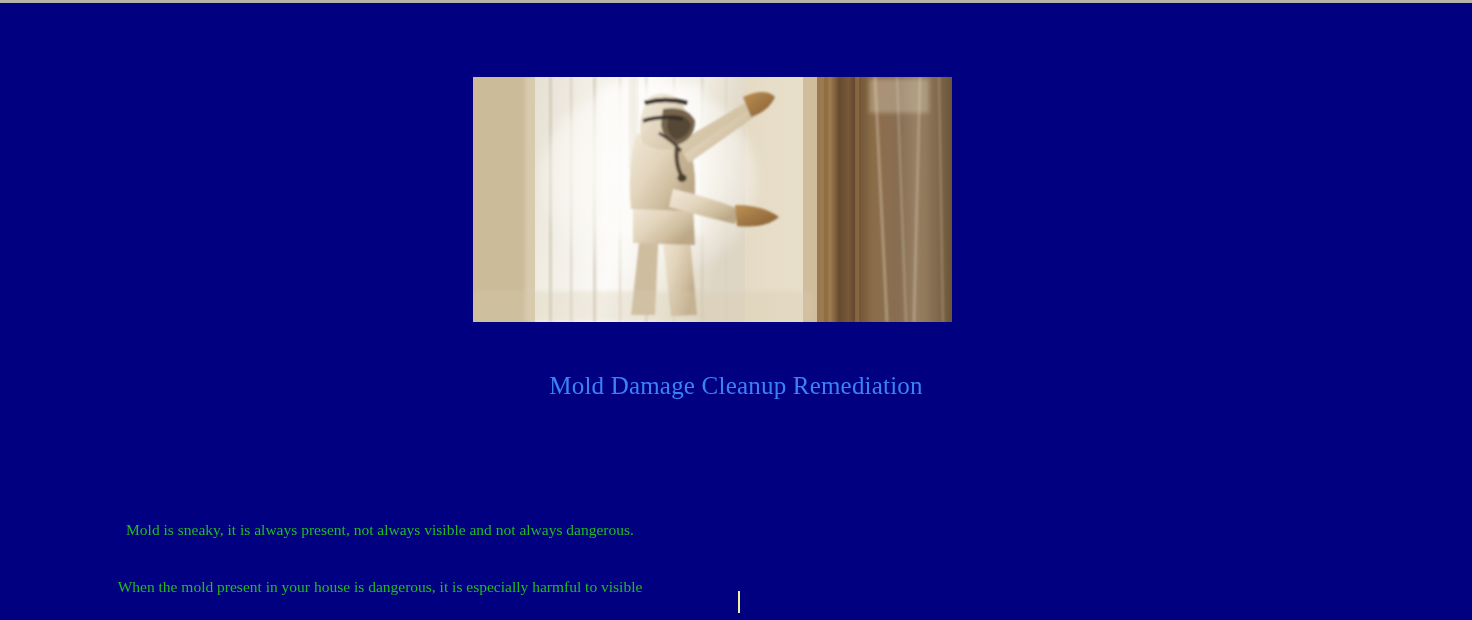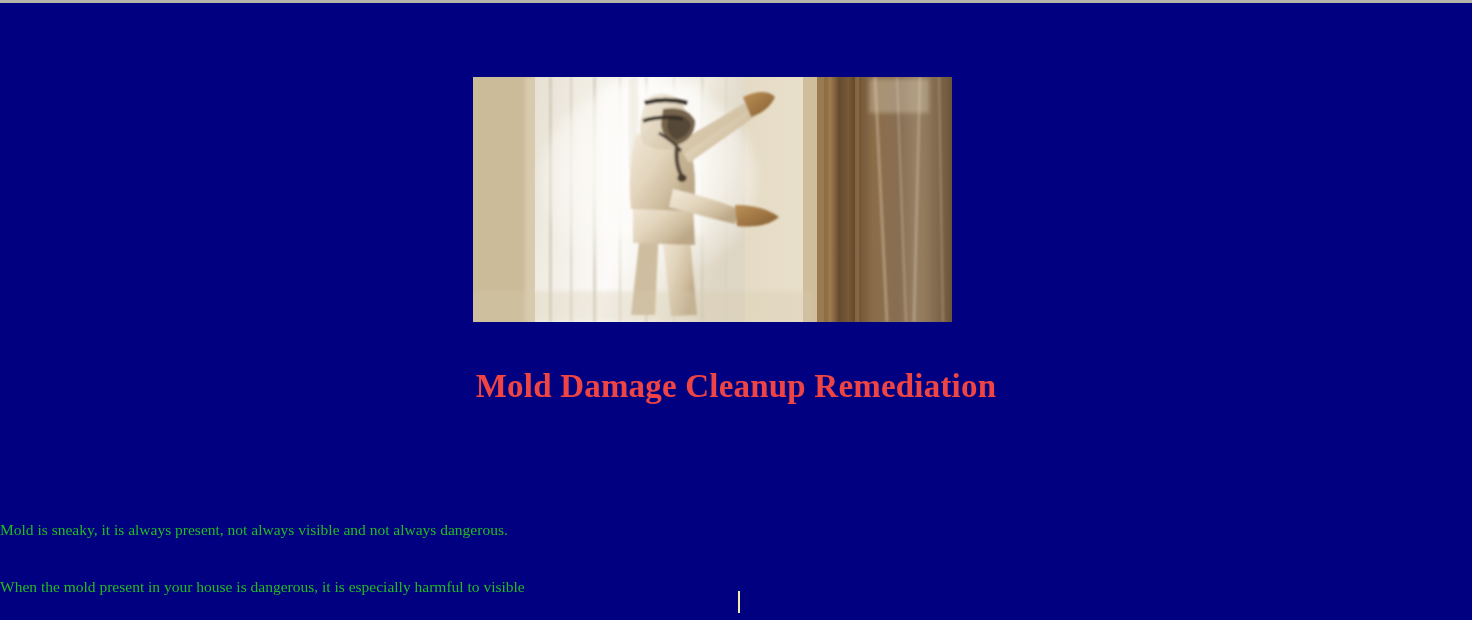--- a/index.html
+++ b/index.html
@@ -47,24 +47,24 @@
     height: 245px;
   }
 
   
   #page-heading {
     position: absolute;
     left: 0;
     top: 366px;
     width: 1472px;
     text-align: center;
-    color: #ef4444;
+    color: #3b82f6;
     font-family: "Liberation Serif", "DejaVu Serif", serif;
-    font-weight: bold;
-    font-size: 33px;
+    font-weight: normal;
+    font-size: 25px;
     line-height: 40px;
     letter-spacing: 0.2px;
     margin: 0;
     white-space: nowrap;
   }
 
   
   #body-copy {
     position: absolute;
     left: 0px;
@@ -72,20 +72,21 @@
     width: 760px;
     color: #22bb22;
     font-family: "Liberation Serif", "DejaVu Serif", serif;
     font-size: 15.5px;
     line-height: 19.3px;
     white-space: pre;
   }
   #body-copy .copy-line {
     display: block;
     white-space: pre;
+    text-align: center;
   }
 
   
   #text-caret {
     position: absolute;
     left: 738px;
     top: 591px;
     width: 2px;
     height: 22px;
     background: #f2eda0;

